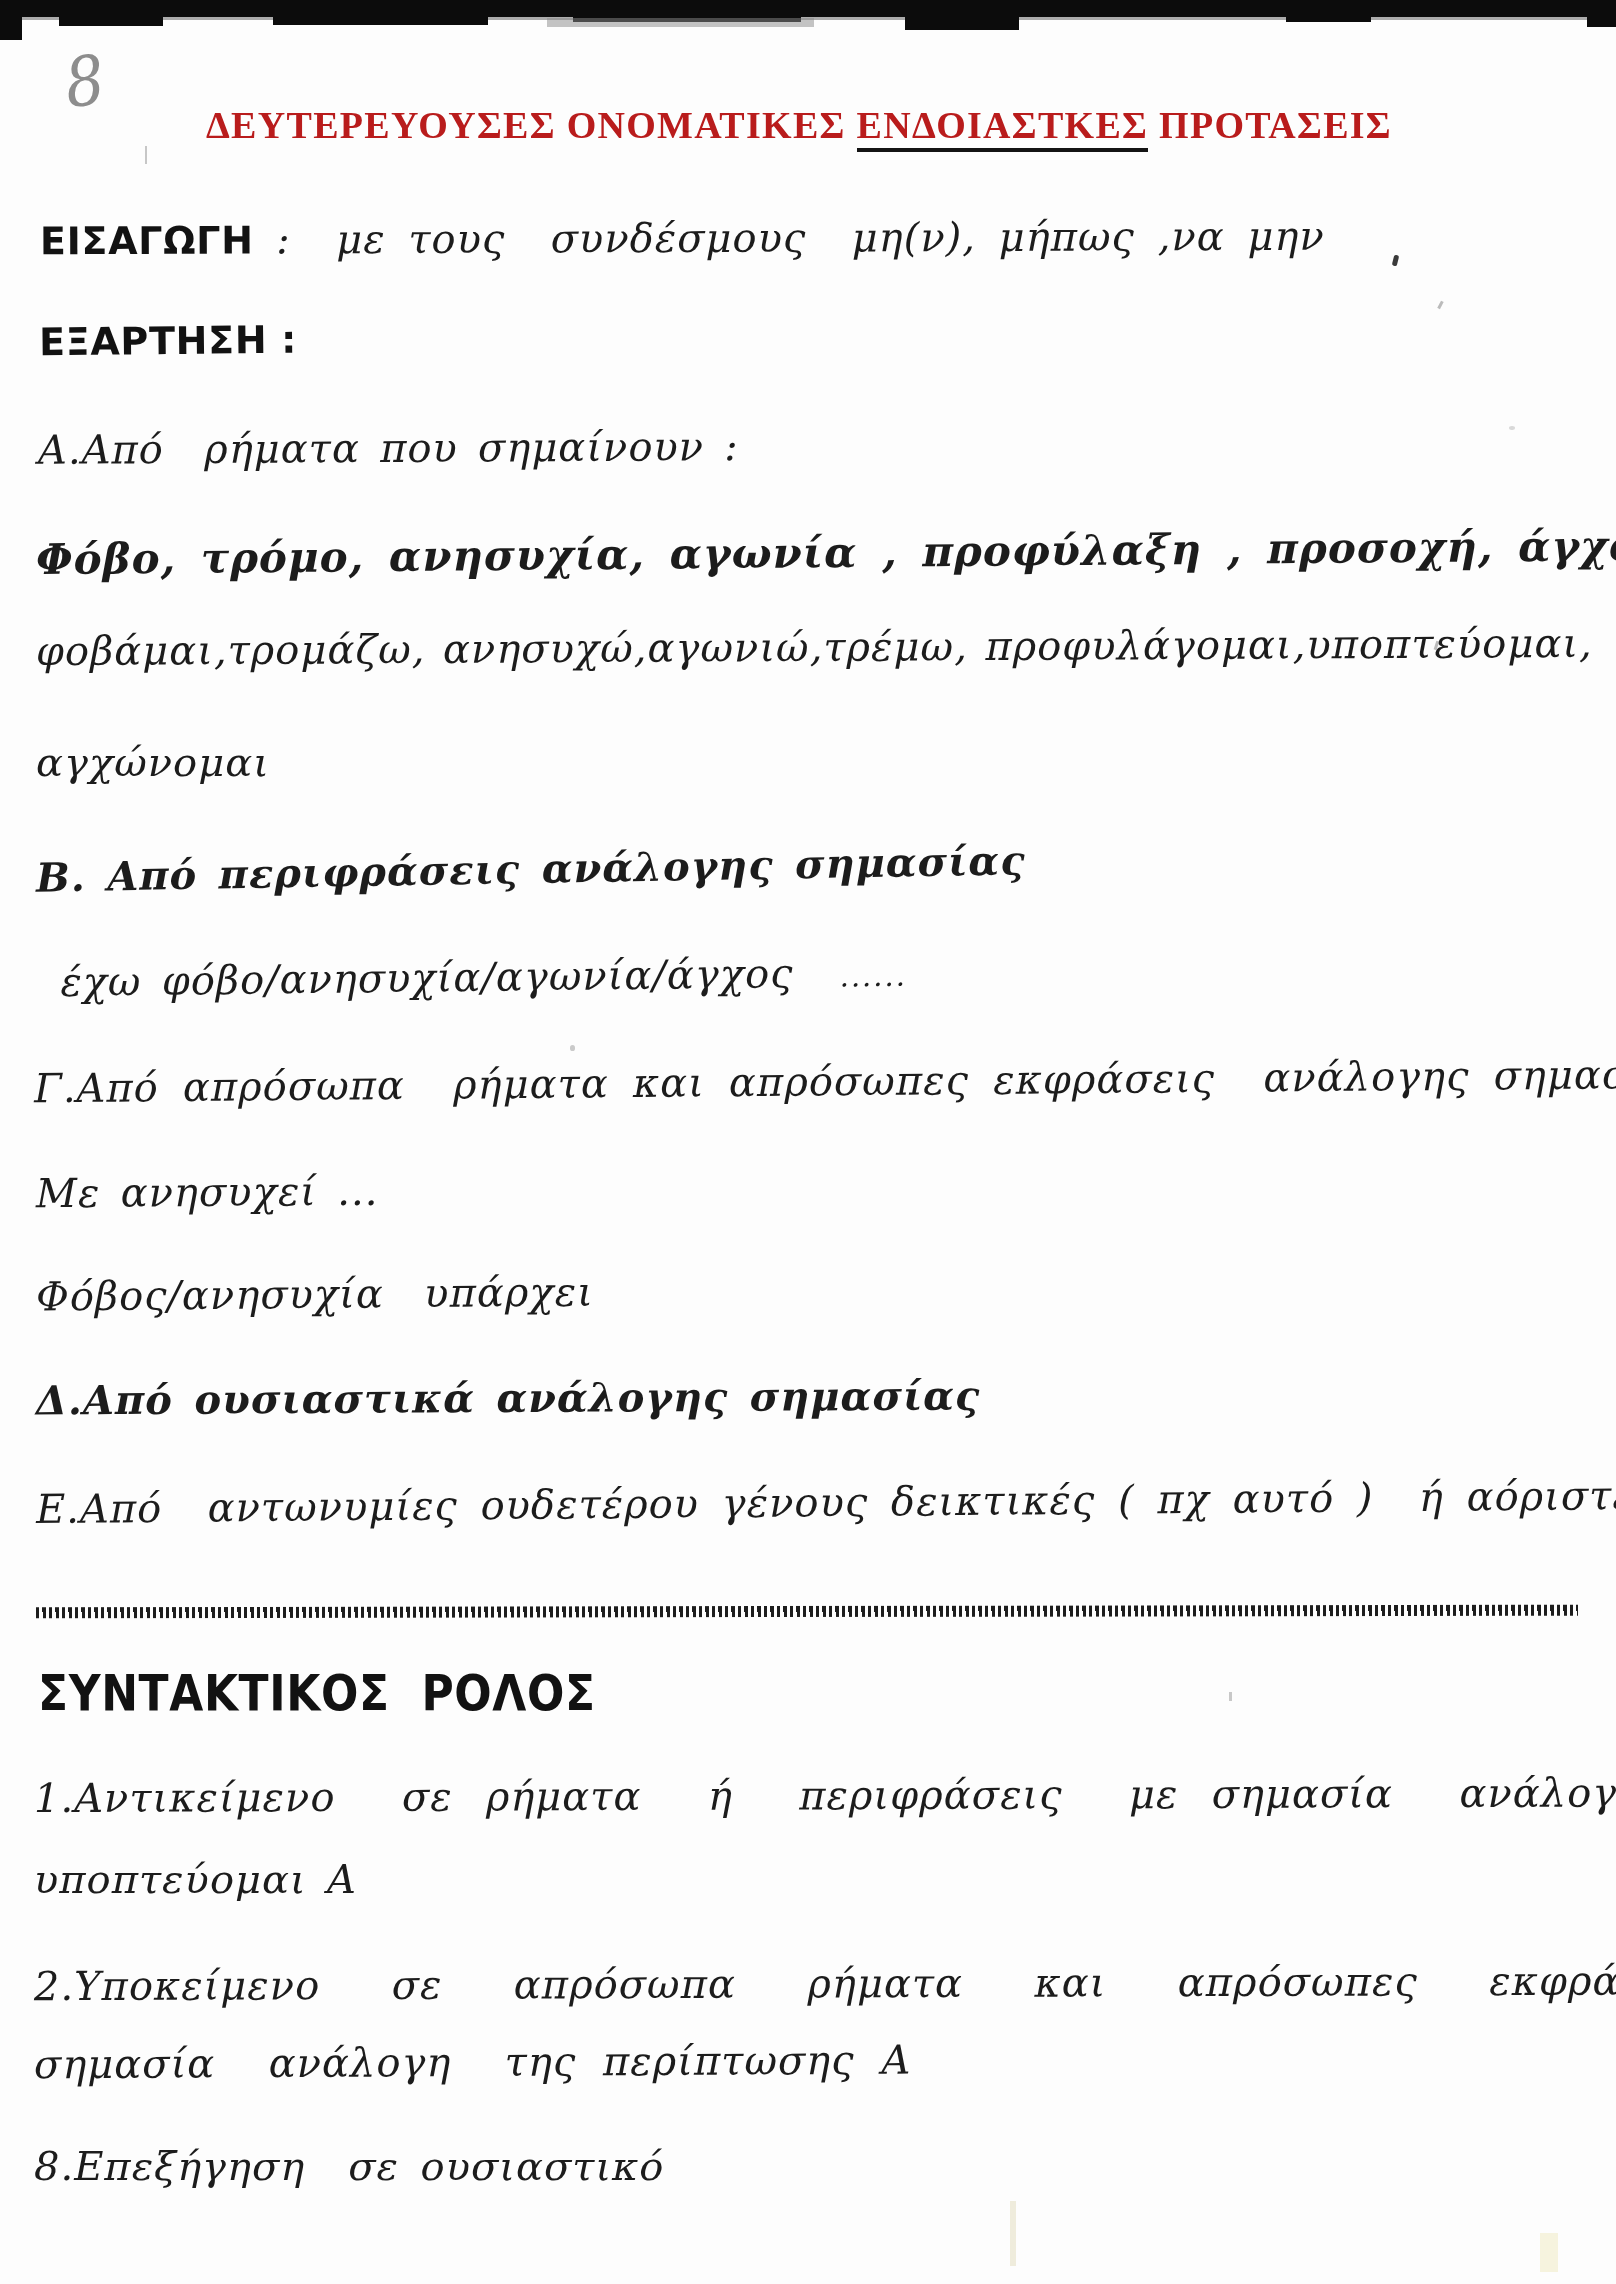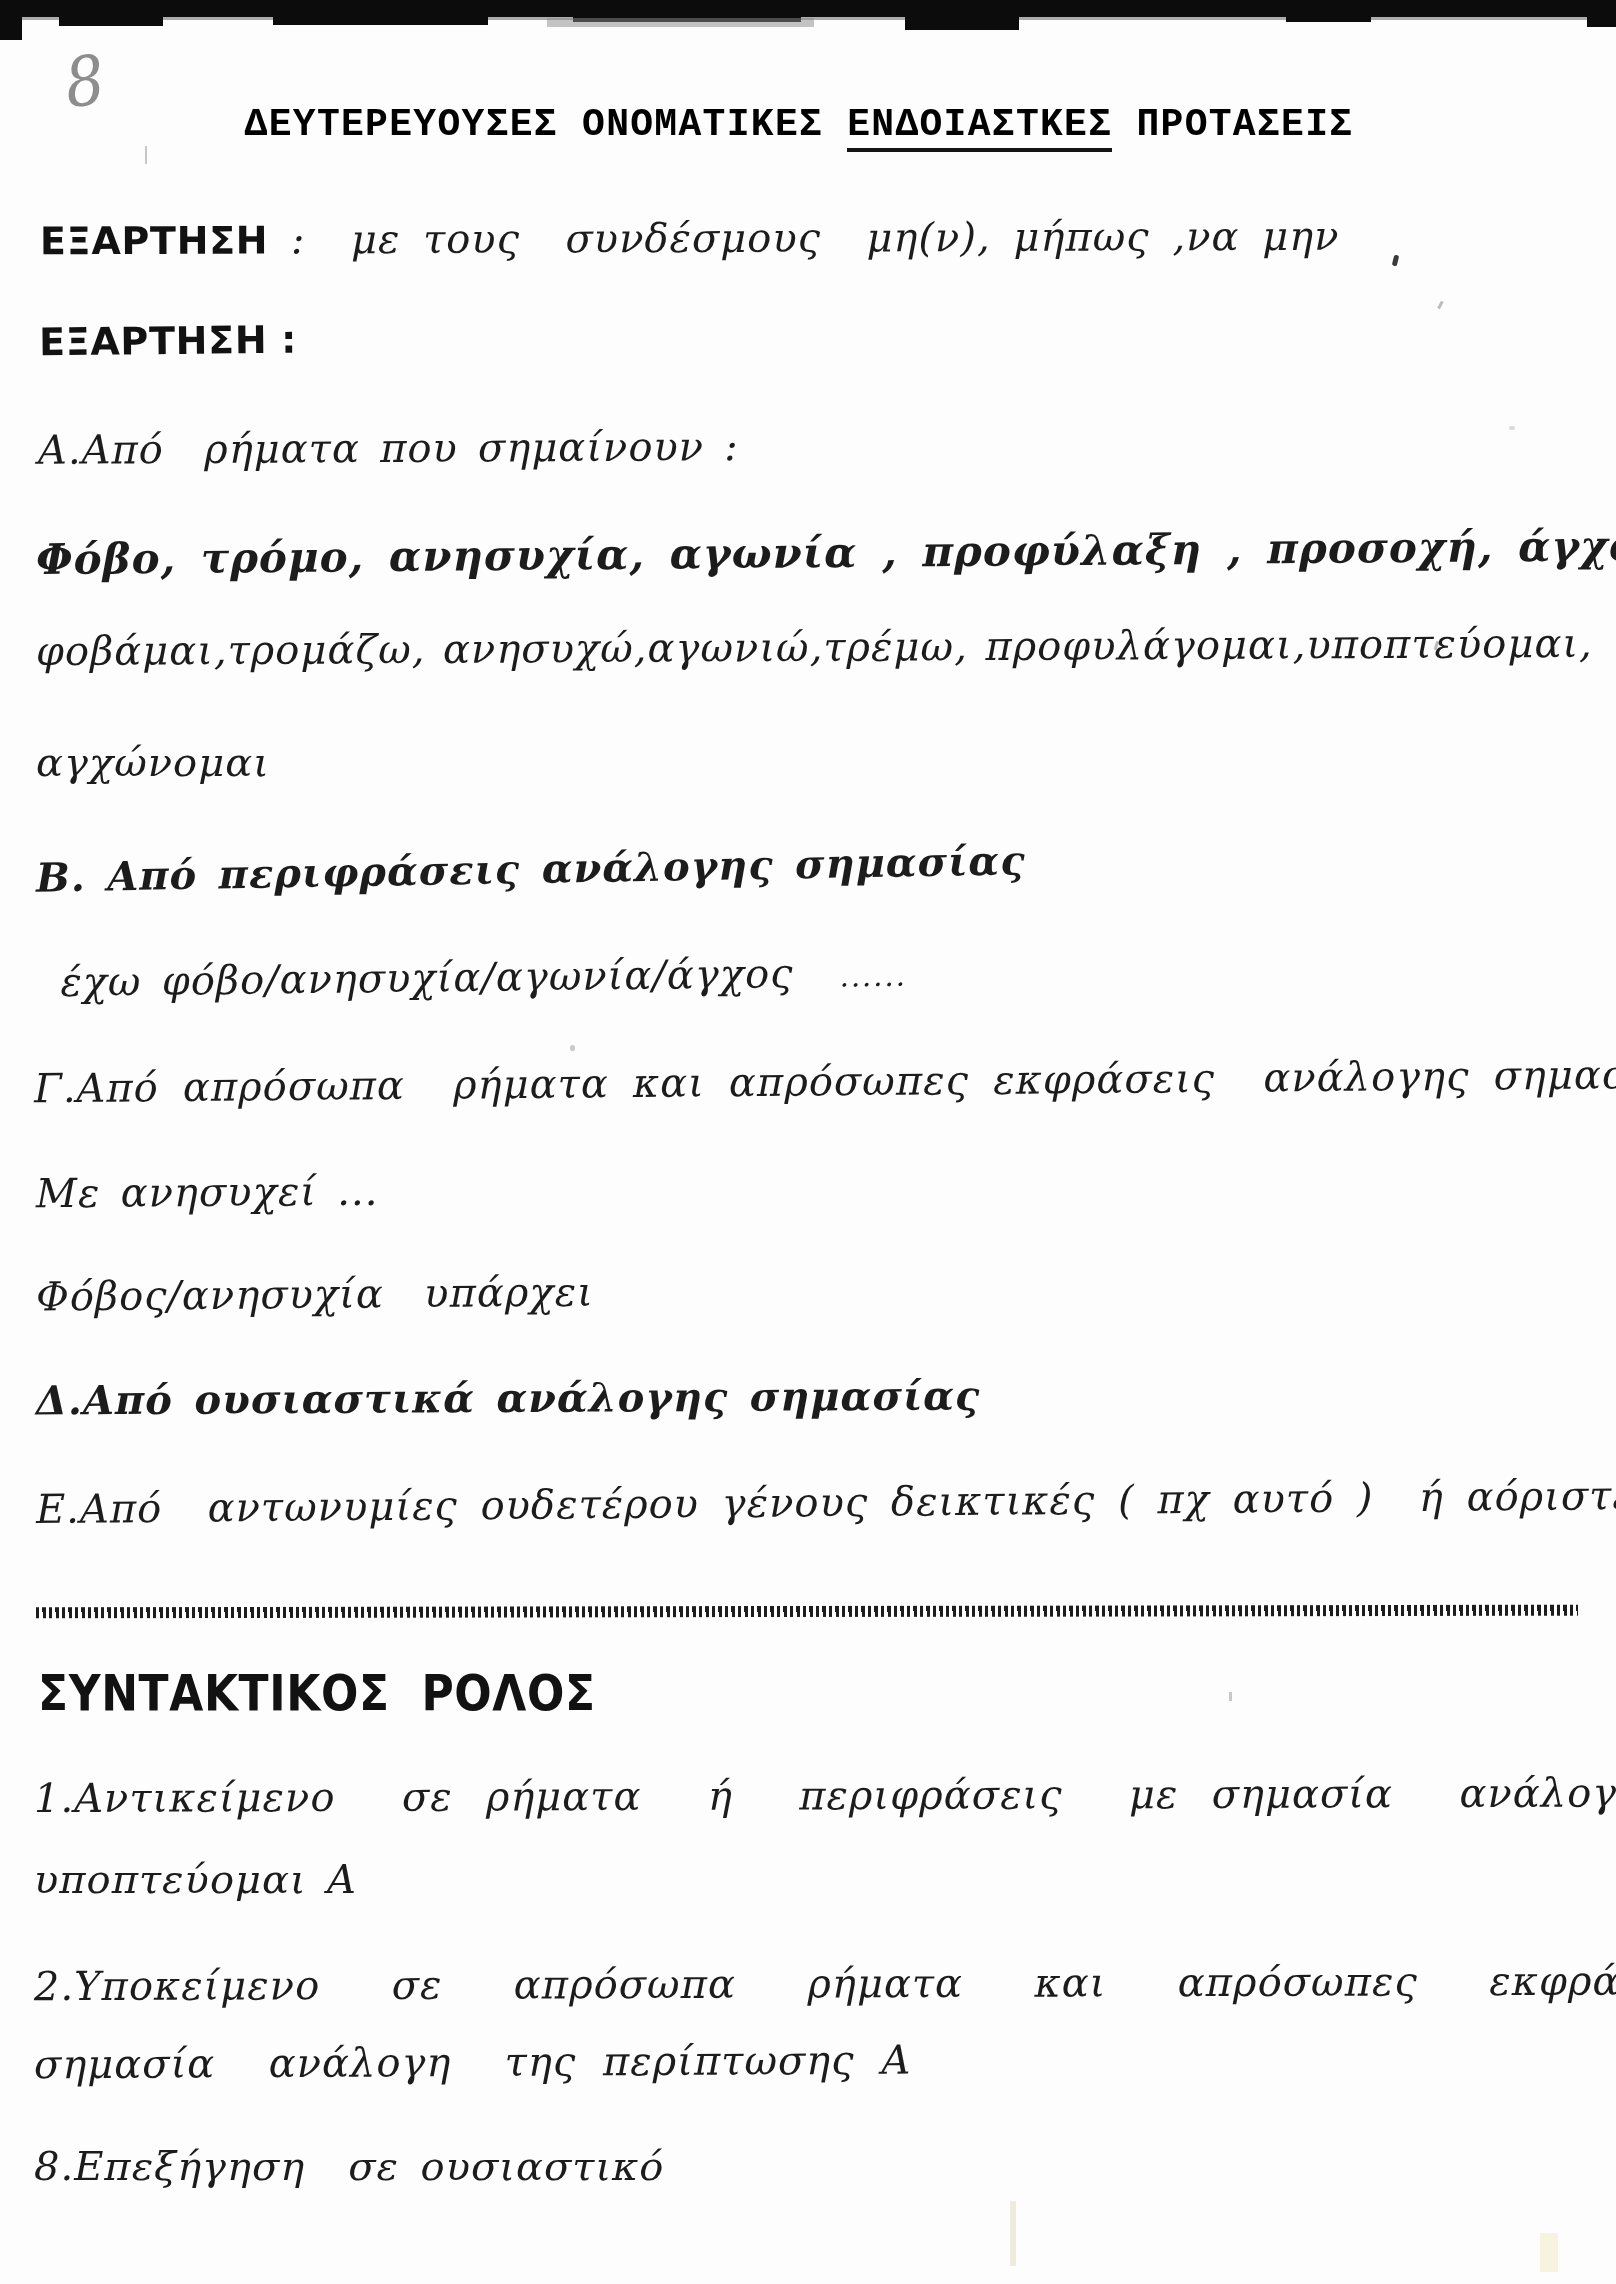--- a/index.html
+++ b/index.html
@@ -37,22 +37,22 @@
   .page-num{
     position:absolute;top:42px;left:63px;
     font-family:"DejaVu Serif",serif;font-style:italic;
     font-size:68px;color:#8d8d8d;
     transform:rotate(-7deg) scaleX(.9);
   }
   
   .title{
     position:absolute;top:103px;left:0;right:26px;
     text-align:center;
-    font-family:Liberation Mono, monospace;font-weight:700;
-    font-size:38px;letter-spacing:1.3px;color:#000000;
+    font-family:Liberation Serif, serif;font-weight:700;
+    font-size:38px;letter-spacing:1.3px;color:#b91c1c;
     white-space:pre;
     margin-left:7px;
   }
   .title .u{border-bottom:4.6px solid #141414;padding-bottom:2px;}
   
   .divider{
     position:absolute;top:1606px;left:36px;width:1542px;height:11px;
     background:repeating-linear-gradient(90deg,#1d1d1d 0 3.3px,transparent 3.3px 6.5px);
     transform:rotate(-.1deg);
   }
@@ -73,21 +73,21 @@
   <div class="blob" style="top:0;left:573px;width:228px;height:21.5px;"></div>
   <div class="blob" style="top:0;left:905px;width:114px;height:30px;"></div>
   <div class="blob" style="top:0;left:1286px;width:85px;height:22px;"></div>
   <div class="blob" style="top:0;left:1587px;width:29px;height:27px;"></div>
   <div class="gray-streak"></div>
 
   <div class="page-num">8</div>
 
   <div class="title"><span>ΔΕΥΤΕΡΕΥΟΥΣΕΣ ΟΝΟΜΑΤΙΚΕΣ </span><span class="u">ΕΝΔΟΙΑΣΤΚΕΣ</span><span> ΠΡΟΤΑΣΕΙΣ</span></div>
 
-  <div class="line" style="top:215px;left:40px;transform:rotate(-.2deg);"><span class="print">ΕΞΑΡΤΗΣΗ</span><span class="script" style="word-spacing:9px;"> :  με τους  συνδέσμους  μη(ν), μήπως ,να μην</span></div>
+  <div class="line" style="top:215px;left:40px;transform:rotate(-.2deg);"><span class="print">ΕΙΣΑΓΩΓΗ</span><span class="script" style="word-spacing:9px;"> :  με τους  συνδέσμους  μη(ν), μήπως ,να μην</span></div>
 
   <div class="line print" style="top:320px;left:39px;transform:rotate(-.6deg);">ΕΞΑΡΤΗΣΗ :</div>
 
   <div class="line script" style="top:425px;left:38px;transform:rotate(-.3deg);">Α.Από  ρήματα που σημαίνουν :</div>
   <div class="line script semibold" style="top:529px;left:36px;font-size:42px;word-spacing:9px;transform:rotate(-.5deg);">Φόβο, τρόμο, ανησυχία, αγωνία , προφύλαξη , προσοχή, άγχος</div>
   <div class="line script" style="top:624px;left:36px;word-spacing:3.9px;transform:rotate(-.3deg);">φοβάμαι,τρομάζω, ανησυχώ,αγωνιώ,τρέμω, προφυλάγομαι,υποπτεύομαι,</div>
   <div class="line script" style="top:739px;left:36px;font-style:italic;">αγχώνομαι</div>
 
   <div class="line script semibold" style="top:846px;left:36px;transform:rotate(-1deg);">Β. Από περιφράσεις ανάλογης σημασίας</div>
   <div class="line" style="top:954px;left:40px;transform:rotate(-.7deg);"><span class="script"> έχω φόβο/ανησυχία/αγωνία/άγχος</span><span class="script" style="font-size:29px;letter-spacing:2px;margin-left:46px;">......</span></div>

